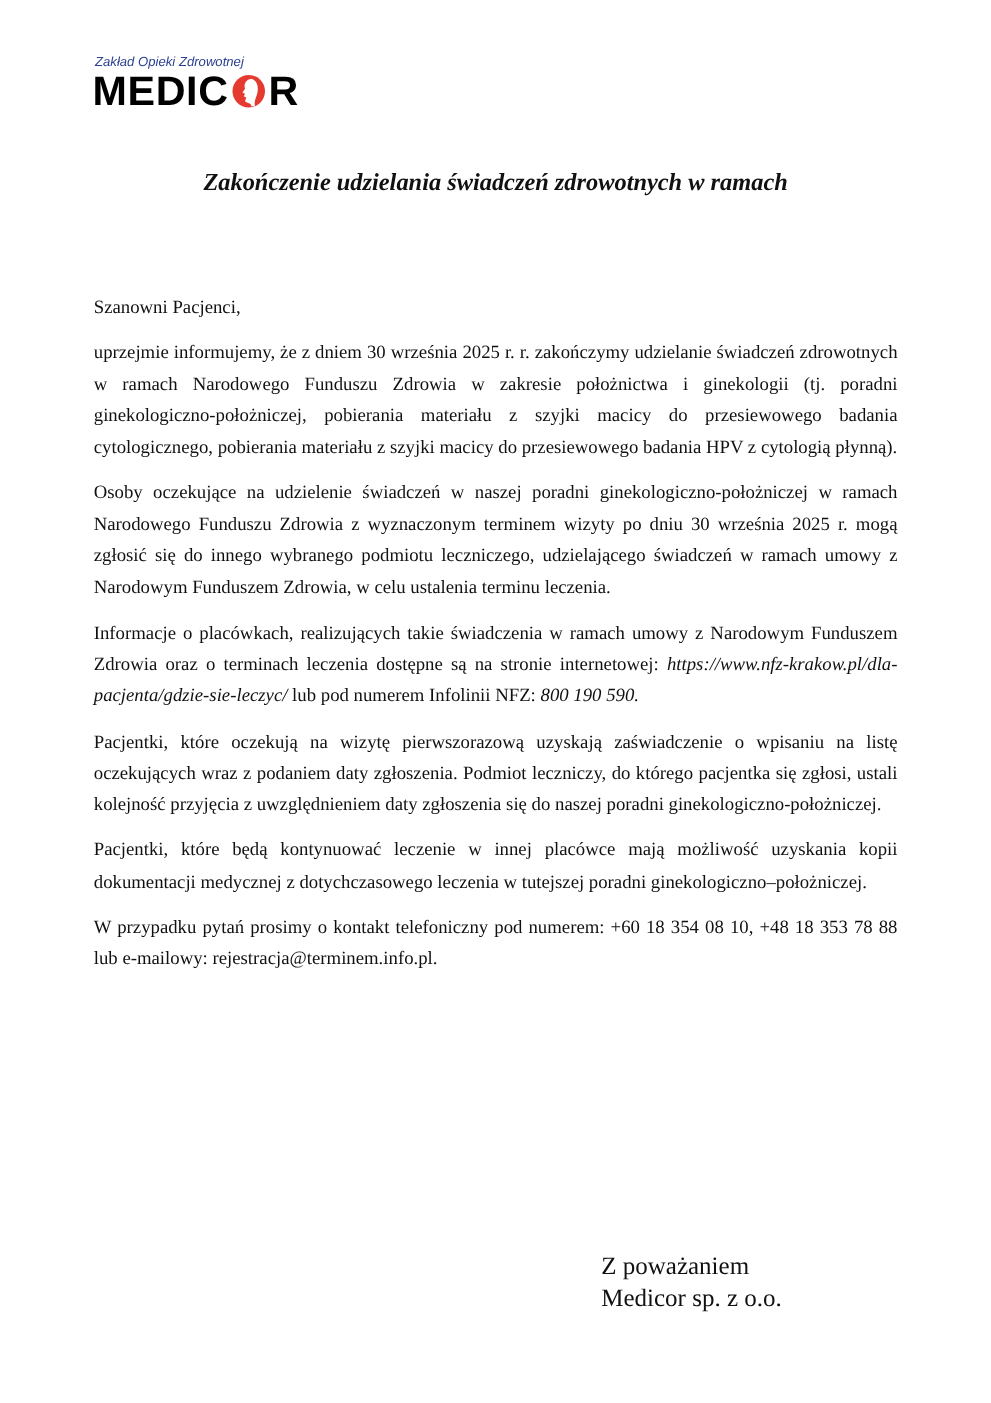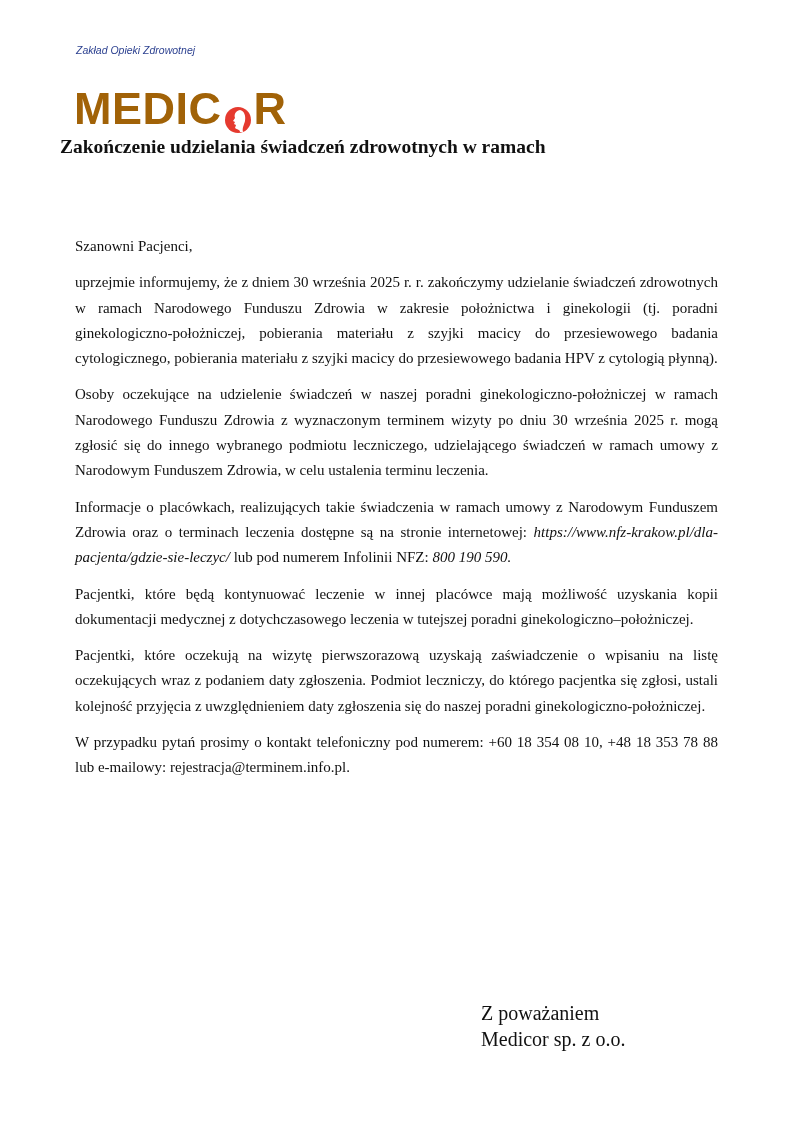--- a/index.html
+++ b/index.html
@@ -1,21 +1,21 @@
 <!DOCTYPE html>
 <html><head>
 <meta charset="utf-8">
 <style>
   html, body { margin: 0; padding: 0; background: #ffffff; }
   body { width: 793px; height: 1122px; position: relative; overflow: hidden; font-family: "Liberation Serif", serif; color: #111; }
   .logo { position: absolute; left: 74px; top: 44px; width: 200px; height: 50px; }
   .logo-sub { position: absolute; left: 2px; top: 0; font-family: "Liberation Sans", sans-serif; font-style: italic; font-size: 10.5px; color: #2a3f8f; white-space: nowrap; text-align: center; }
-  .logo-main { position: absolute; left: 0; top: 10px; font-family: "Liberation Sans", sans-serif; font-weight: bold; font-size: 45px; color: #a16207; letter-spacing: 0.5px; white-space: nowrap; display: flex; align-items: center; margin-top: 29px; }
+  .logo-main { position: absolute; left: 0; top: 10px; font-family: "Liberation Sans", sans-serif; font-weight: bold; font-size: 33px; color: #000000; letter-spacing: 0.5px; white-space: nowrap; display: flex; align-items: center; }
   .logo-main .o { display: inline-block; width: 30px; height: 30px; margin: 0 1px; position: relative; }
-  .title { position: absolute; left: 60px; width: 673px; top: 133px; text-align: left; font-weight: bold; font-size: 19.5px; line-height: 28px; }
+  .title { position: absolute; left: 60px; width: 673px; top: 133px; text-align: center; font-weight: bold; font-size: 19.5px; line-height: 28px; font-style: italic; }
   .body { position: absolute; left: 75px; width: 643px; top: 234px; font-size: 15px; line-height: 25.3px; }
   .p { margin: 0 0 11px 0; text-align: justify; }
   .greeting { margin-bottom: 11px; }
   .sign { position: absolute; left: 481px; top: 1000px; font-size: 20px; line-height: 26px; }
   b { font-weight: normal; }
   i { font-style: italic; }
 </style>
 </head>
 <body>
 
@@ -39,23 +39,23 @@
 
 <div class="body">
   <p class="p greeting">Szanowni Pacjenci,</p>
 
   <p class="p"><span>uprzejmie informujemy, że z dniem </span><b>30 września 2025 r. r.</b><span> zakończymy udzielanie świadczeń zdrowotnych w ramach Narodowego Funduszu Zdrowia w zakresie położnictwa i ginekologii (tj. poradni ginekologiczno-położniczej, pobierania materiału z szyjki macicy do przesiewowego badania cytologicznego, pobierania materiału z szyjki macicy do przesiewowego badania HPV z cytologią płynną).</span></p>
 
   <p class="p">Osoby oczekujące na udzielenie świadczeń w naszej poradni ginekologiczno-położniczej w ramach Narodowego Funduszu Zdrowia z wyznaczonym terminem wizyty po dniu 30 września 2025 r. mogą zgłosić się do innego wybranego podmiotu leczniczego, udzielającego świadczeń w ramach umowy z Narodowym Funduszem Zdrowia, w celu ustalenia terminu leczenia.</p>
 
   <p class="p"><span>Informacje o placówkach, realizujących takie świadczenia w ramach umowy z Narodowym Funduszem Zdrowia oraz o terminach leczenia dostępne są na stronie internetowej: </span><i>https://www.nfz-krakow.pl/dla-pacjenta/gdzie-sie-leczyc/</i><span> lub pod numerem Infolinii NFZ: </span><i>800 190 590</i><i>.</i></p>
 
+  <p class="p">Pacjentki, które oczekują na wizytę pierwszorazową uzyskają zaświadczenie o wpisaniu na listę oczekujących wraz z podaniem daty zgłoszenia. Podmiot leczniczy, do którego pacjentka się zgłosi, ustali kolejność przyjęcia z uwzględnieniem daty zgłoszenia się do naszej poradni ginekologiczno-położniczej.</p>
+
   <p class="p">Pacjentki, które będą kontynuować leczenie w innej placówce mają możliwość uzyskania kopii dokumentacji medycznej z dotychczasowego leczenia w tutejszej poradni ginekologiczno–położniczej.</p>
-
-  <p class="p">Pacjentki, które oczekują na wizytę pierwszorazową uzyskają zaświadczenie o wpisaniu na listę oczekujących wraz z podaniem daty zgłoszenia. Podmiot leczniczy, do którego pacjentka się zgłosi, ustali kolejność przyjęcia z uwzględnieniem daty zgłoszenia się do naszej poradni ginekologiczno-położniczej.</p>
 
   <p class="p"><span>W przypadku pytań prosimy o kontakt telefoniczny pod numerem: </span><b>+60 18 354 08 10,</b><span> </span><b>+48 18 353 78 88</b><span> lub e-mailowy: </span><b>rejestracja@terminem.info.pl</b><span>.</span></p>
 
 </div>
 
 <div class="sign">
   <div>Z poważaniem</div>
   <div>Medicor sp. z o.o.</div>
 </div>
 

